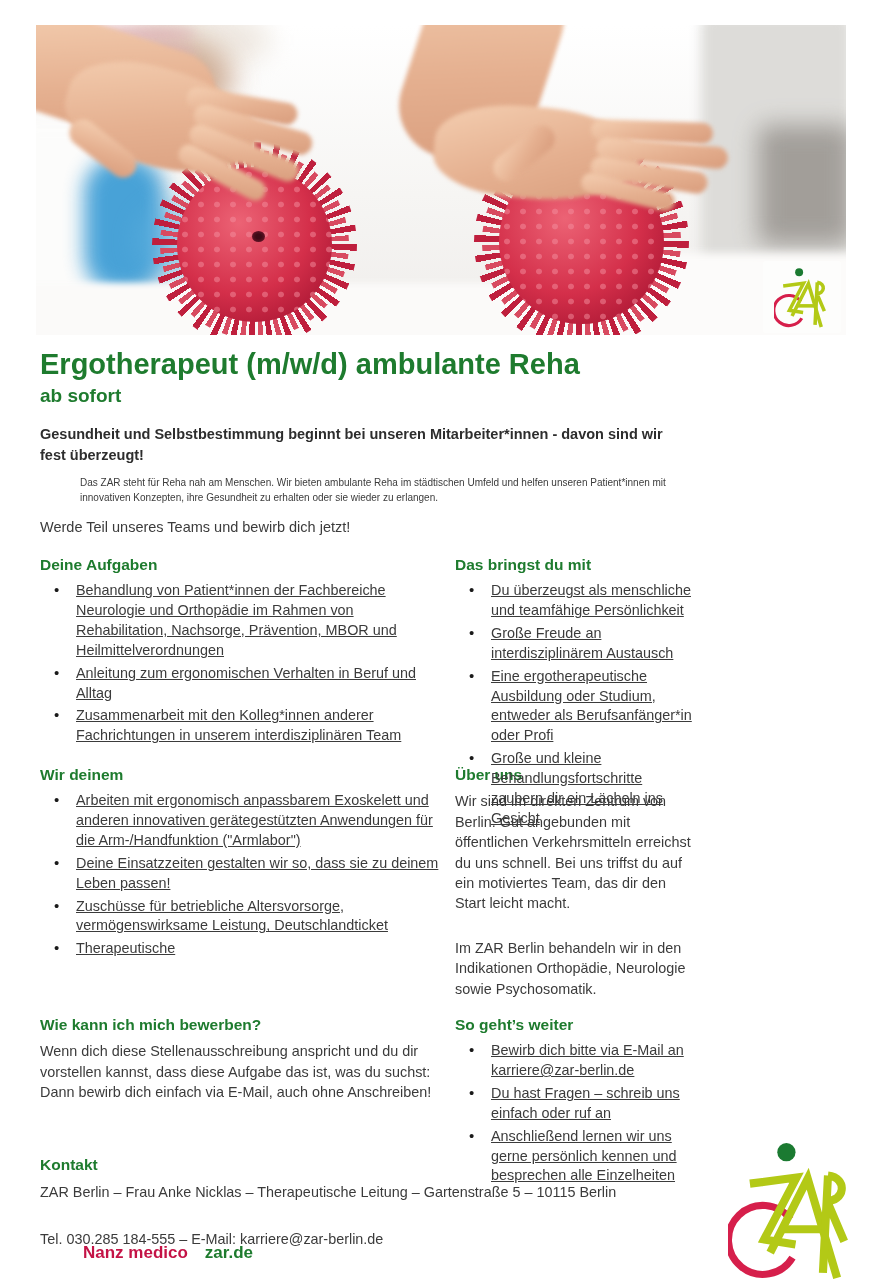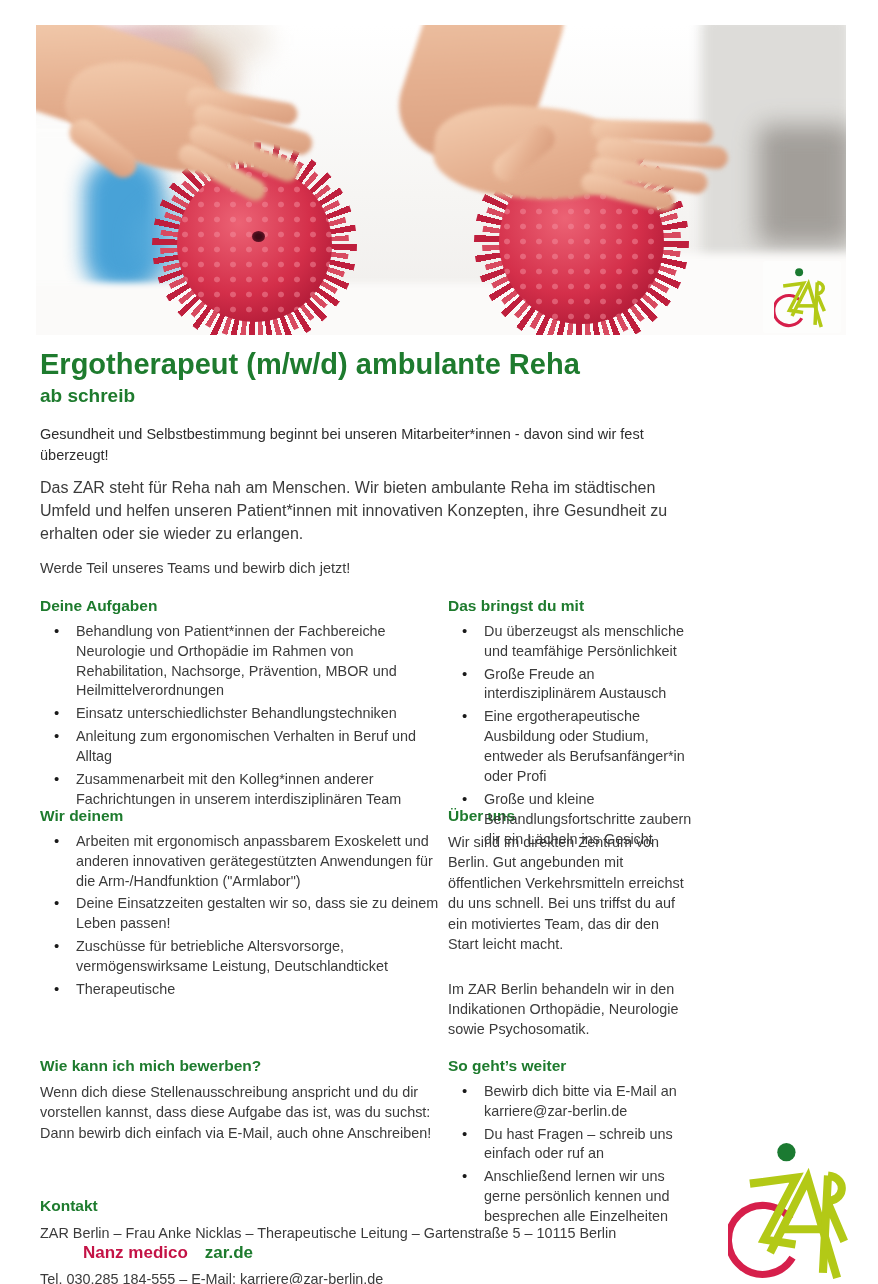--- a/index.html
+++ b/index.html
@@ -64,28 +64,28 @@
   .bb-r{left:463px;top:134px;width:165px;height:165px;}
   .dt-r{left:463px;top:134px;width:165px;height:165px;}
   .logo-card{position:absolute;left:727px;top:236px;width:78px;height:72px;background:#fdfdfc;border-radius:3px;
     display:flex;align-items:center;justify-content:center;}
   
   .content{position:absolute;left:0;top:335px;width:728px;padding:0;}
   .inner{padding:0 36px 0 40px;}
   h1{font-size:29px;line-height:1.12;color:#1e7b2e;margin:13px 0 0 0;font-weight:700;}
   .subtitle{font-size:19px;color:#1e7b2e;font-weight:700;margin-top:5px;}
   p{margin:0;}
-  .lead{font-size:14.5px;font-weight:400;color:#2d2d2d;margin-top:17px;line-height:1.4;}
-  .intro{font-size:16px;margin-top:11px;line-height:1.45;max-width:810px;}
+  .lead{font-size:14.5px;font-weight:700;color:#2d2d2d;margin-top:17px;line-height:1.4;}
+  .intro{font-size:10px;margin-top:11px;line-height:1.45;max-width:810px;margin-left:40px;}
   .cta{font-size:14.5px;margin-top:12px;line-height:1.45;}
-  .grid{display:grid;grid-template-columns:407px 1fr;column-gap:1px;margin-top:17px;
+  .grid{display:grid;grid-template-columns:407px 1fr;column-gap:8px;margin-top:17px;
     grid-template-rows:210px 250px 138px;}
   h2{font-size:15.5px;color:#1e7b2e;font-weight:700;margin:0 0 6px 0;line-height:1.3;}
   ul{list-style:none;margin:0;padding:0;}
-  li{position:relative;padding-left:36px;font-size:14.4px;line-height:1.38;margin-bottom:3px;}
+  li{position:relative;padding-left:36px;font-size:14.4px;line-height:1.38;margin-bottom:3px;text-decoration:underline;}
   li::before{content:"•";position:absolute;left:14px;top:-1px;font-size:15px;color:#1a1a1a;}
   .para{font-size:14.4px;line-height:1.42;}
   .para + .para{margin-top:24px;}
   .kontakt{margin-top:2px;}
   .kontakt .para{line-height:1.55;}
   
   .footer{position:absolute;left:40px;top:1243px;display:flex;gap:17px;align-items:baseline;}
   .brand-red{font-size:17px;font-weight:700;color:#c41346;margin-left:43px;}
   .brand-green{font-size:17px;font-weight:700;color:#1e7b2e;text-align:center;}
   .big-logo{position:absolute;left:728px;top:1138px;width:130px;height:142px;}
@@ -141,32 +141,31 @@
       <path d="M 40 113 L 77 40 L 106 138" fill="none" stroke="#b3c916" stroke-width="8"></path>
       <path d="M 50 90 L 93 90" fill="none" stroke="#b3c916" stroke-width="8"></path>
       <path d="M 97 37 L 92 133 M 97 37 C 117 39 114 64 94 62 M 96 62 L 113 102" fill="none" stroke="#b3c916" stroke-width="8"></path>
     </svg>
   </div>
 </div>
 
 <div class="content">
   <div class="inner">
     <h1>Ergotherapeut (m/w/d) ambulante Reha</h1>
-    <div class="subtitle">ab schreib</div>
+    <div class="subtitle">ab sofort</div>
     <p class="lead">Gesundheit und Selbstbestimmung beginnt bei unseren Mitarbeiter*innen - davon sind wir fest überzeugt!</p>
     <p class="intro">Das ZAR steht für Reha nah am Menschen. Wir bieten ambulante Reha im städtischen Umfeld und helfen unseren Patient*innen mit innovativen Konzepten, ihre Gesundheit zu erhalten oder sie wieder zu erlangen.</p>
     <p class="cta">Werde Teil unseres Teams und bewirb dich jetzt!</p>
 
     <div class="grid">
 
       <section>
         <h2>Deine Aufgaben</h2>
         <ul>
           <li>Behandlung von Patient*innen der Fachbereiche Neurologie und Orthopädie im Rahmen von Rehabilitation, Nachsorge, Prävention, MBOR und Heilmittelverordnungen</li>
-          <li>Einsatz unterschiedlichster Behandlungstechniken</li>
           <li>Anleitung zum ergonomischen Verhalten in Beruf und Alltag</li>
           <li>Zusammenarbeit mit den Kolleg*innen anderer Fachrichtungen in unserem interdisziplinären Team</li>
         </ul>
       </section>
 
       <section>
         <h2>Das bringst du mit</h2>
         <ul>
           <li>Du überzeugst als menschliche und teamfähige Persönlichkeit</li>
           <li>Große Freude an interdisziplinärem Austausch</li>

